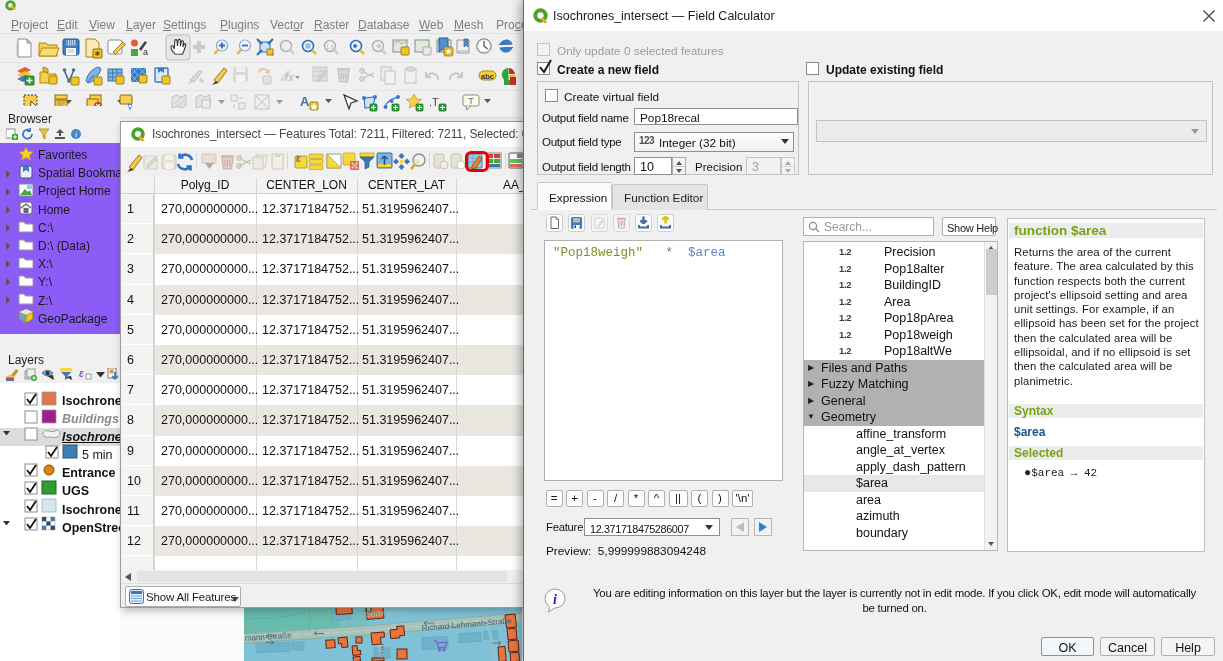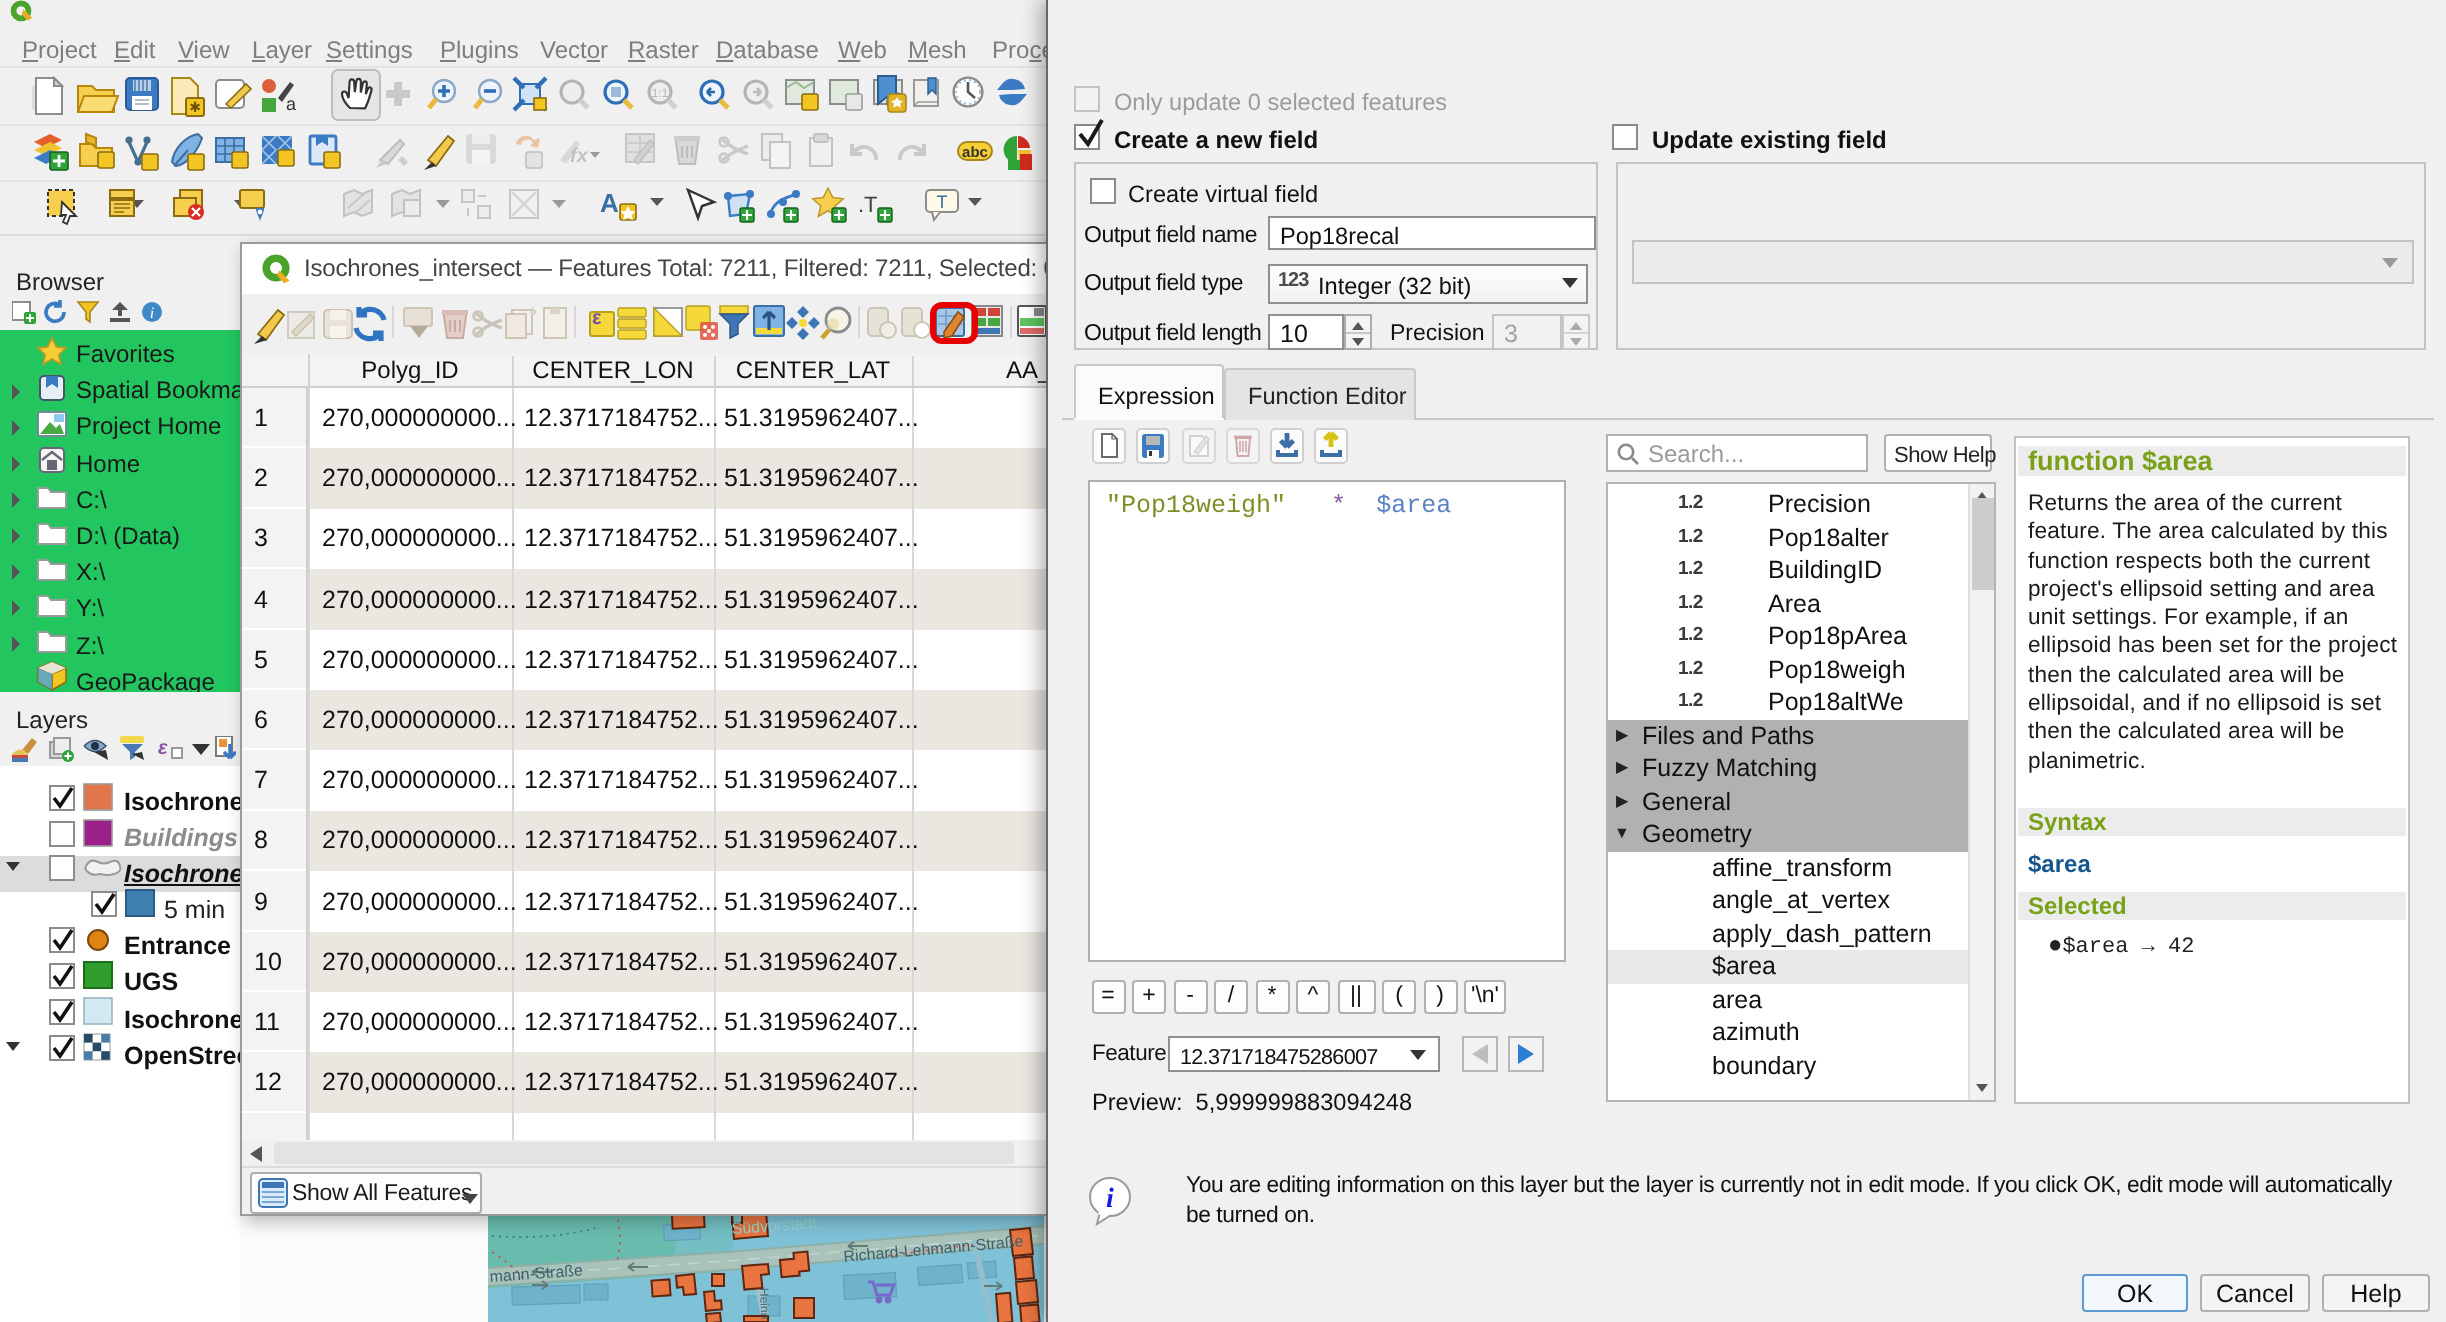--- a/index.html
+++ b/index.html
@@ -348,21 +348,21 @@
         </g>
   <g transform="translate(463,4)">
           <rect x="0" y="0" width="16" height="11" rx="2" fill="#fffbe8" stroke="#8c8c8c"></rect>
           <path d="M3 11 l1 4 l3 -4" fill="#fffbe8" stroke="#8c8c8c"></path>
           <text x="8" y="9" font-size="9" fill="#3a6fa5" text-anchor="middle">T</text>
           <path d="M21 4 l7 0 l-3.5 4 z" fill="#555"></path>
         </g>
 </svg>
 </div>
 
-<div class="abs" id="browser" style="left:0;top:128px;width:120px;height:228px;background:#22c55e;overflow:hidden;">
+<div class="abs" id="browser" style="left:0;top:106px;width:120px;height:228px;background:#8b5cf6;overflow:hidden;">
   <div class="abs" style="left:0;top:0;width:120px;height:37px;background:#f0f0f0;"></div>
   <div class="abs" style="left:8px;top:6px;font-size:12px;color:#222;">Browser</div>
   <svg class="abs" style="left:6px;top:22px;" width="80" height="12" viewBox="0 0 80 12">
     <g>
           <rect x="0" y="1" width="9" height="9" fill="#fff" stroke="#8c8c8c"></rect>
           <rect x="6" y="6" width="6" height="6" rx="1" fill="#2fa238"></rect>
           <path d="M9 7 v4 M7 9 h4" stroke="#fff" stroke-width="1"></path>
         </g>
     <g transform="translate(16,0)">
           <path d="M10 6 a4.5 4.5 0 1 1 -2 -3.6 m0 -2.4 v3 h-3" fill="none" stroke="#3b7bc4" stroke-width="1.8"></path>
@@ -784,20 +784,30 @@
             <path d="M2 7 h11 M2 9.5 h11 M2 12 h11" stroke="#7aa8d4" stroke-width="1"></path>
           </svg>
       <span class="abs" style="left:20px;top:3.5px;font-size:11.5px;letter-spacing:-0.15px;color:#1a1a1a;white-space:nowrap;">Show All Features</span>
       <span class="abs" style="left:105px;top:10px;width:0;height:0;border-top:5px solid #444;border-left:4px solid transparent;border-right:4px solid transparent;"></span>
     </div>
   </div>
 </div>
 
 <div class="abs" id="dialog" style="left:523px;top:0;width:700px;height:661px;background:#f0f0f0;border-left:1px solid #676767;box-sizing:border-box;box-shadow:-3px 0 9px rgba(0,0,0,0.3);overflow:hidden;">
 
+  <div class="abs" style="left:0;top:0;width:700px;height:31px;background:#ffffff;">
+    <svg class="abs" style="left:8px;top:7px;" width="17" height="17" viewBox="0 0 20 20">
+      <path d="M10 1.5 A8.5 8.5 0 1 0 10 18.5 A8.5 8.5 0 1 0 10 1.5 M10 6.3 A3.7 3.7 0 1 1 10 13.7 A3.7 3.7 0 1 1 10 6.3" fill="#4ba32c" fill-rule="evenodd"></path>
+      <path d="M12 11.5 L18.5 18 L15 19.5 L10.5 14.6 Z" fill="#eead20"></path>
+    </svg>
+    <div class="abs" style="left:29px;top:9px;font-size:12.5px;color:#1a1a1a;">Isochrones_intersect — Field Calculator</div>
+    <svg class="abs" style="left:679px;top:10px;" width="12" height="12" viewBox="0 0 12 12">
+          <path d="M0.5 0.5 L11.5 11.5 M11.5 0.5 L0.5 11.5" stroke="#4d4d4d" stroke-width="1.4"></path>
+        </svg>
+  </div>
 
   <div class="cb dis" style="left:13px;top:43px;"></div>
   <div class="abs" style="left:33px;top:44px;font-size:11.8px;color:#9c9c9c;">Only update 0 selected features</div>
 
   <div class="cb" style="left:13px;top:62px;"></div>
   <svg class="abs" style="left:14px;top:58px;" width="15" height="16" viewBox="0 0 15 16">
         <path d="M2 9 l4 5 L13 2" fill="none" stroke="#1a1a1a" stroke-width="2"></path>
       </svg>
   <div class="abs" style="left:33px;top:63px;font-size:12px;color:#111;font-weight:bold;">Create a new field</div>
 
@@ -971,21 +981,21 @@
     <div class="abs" style="left:6px;top:227px;font-size:12px;font-weight:bold;color:#7aa11a;">Selected</div>
     <div class="abs" style="left:16px;top:247px;font-size:11px;color:#222;font-family:'Liberation Mono',monospace;"><span style="font-size:12px;">●</span>$area → 42</div>
   </div>
 
   <svg class="abs" style="left:20px;top:588px;" width="23" height="25" viewBox="0 0 23 25">
     <ellipse cx="11" cy="10.5" rx="10" ry="9.5" fill="#fff" stroke="#9a9a9a"></ellipse>
     <path d="M6 18 l-1.5 6 l7 -4.5" fill="#fff" stroke="#9a9a9a"></path>
     <path d="M5.2 18.6 l6 0" stroke="#fff" stroke-width="1.6"></path>
     <text x="11" y="15.5" font-size="14" font-weight="bold" font-style="italic" fill="#1717e6" text-anchor="middle" font-family="Liberation Serif">i</text>
   </svg>
-  <div class="abs" style="left:69px;top:586px;font-size:11.4px;letter-spacing:-0.22px;color:#111;line-height:14.5px;white-space:nowrap;">You are editing information on this layer but the layer is currently not in edit mode. If you click OK, edit mode will automatically<br>be turned on.</div>
+  <div class="abs" style="left:69px;top:586px;font-size:11.4px;letter-spacing:-0.22px;color:#111;line-height:14.5px;white-space:nowrap;text-align:center;">You are editing information on this layer but the layer is currently not in edit mode. If you click OK, edit mode will automatically<br>be turned on.</div>
 
   <div class="abs" style="left:517px;top:637px;width:53px;height:19px;background:#f2f7fc;border:1px solid #5e9ad4;border-radius:2px;box-sizing:border-box;text-align:center;">
     <span style="font-size:12.5px;color:#111;line-height:17px;">OK</span>
   </div>
   <div class="abs" style="left:576px;top:637px;width:55px;height:19px;background:#f4f4f4;border:1px solid #b0b0b0;border-radius:2px;box-sizing:border-box;text-align:center;">
     <span style="font-size:12.5px;color:#111;line-height:17px;">Cancel</span>
   </div>
   <div class="abs" style="left:637px;top:637px;width:54px;height:19px;background:#f4f4f4;border:1px solid #b0b0b0;border-radius:2px;box-sizing:border-box;text-align:center;">
     <span style="font-size:12.5px;color:#111;line-height:17px;">Help</span>
   </div>

